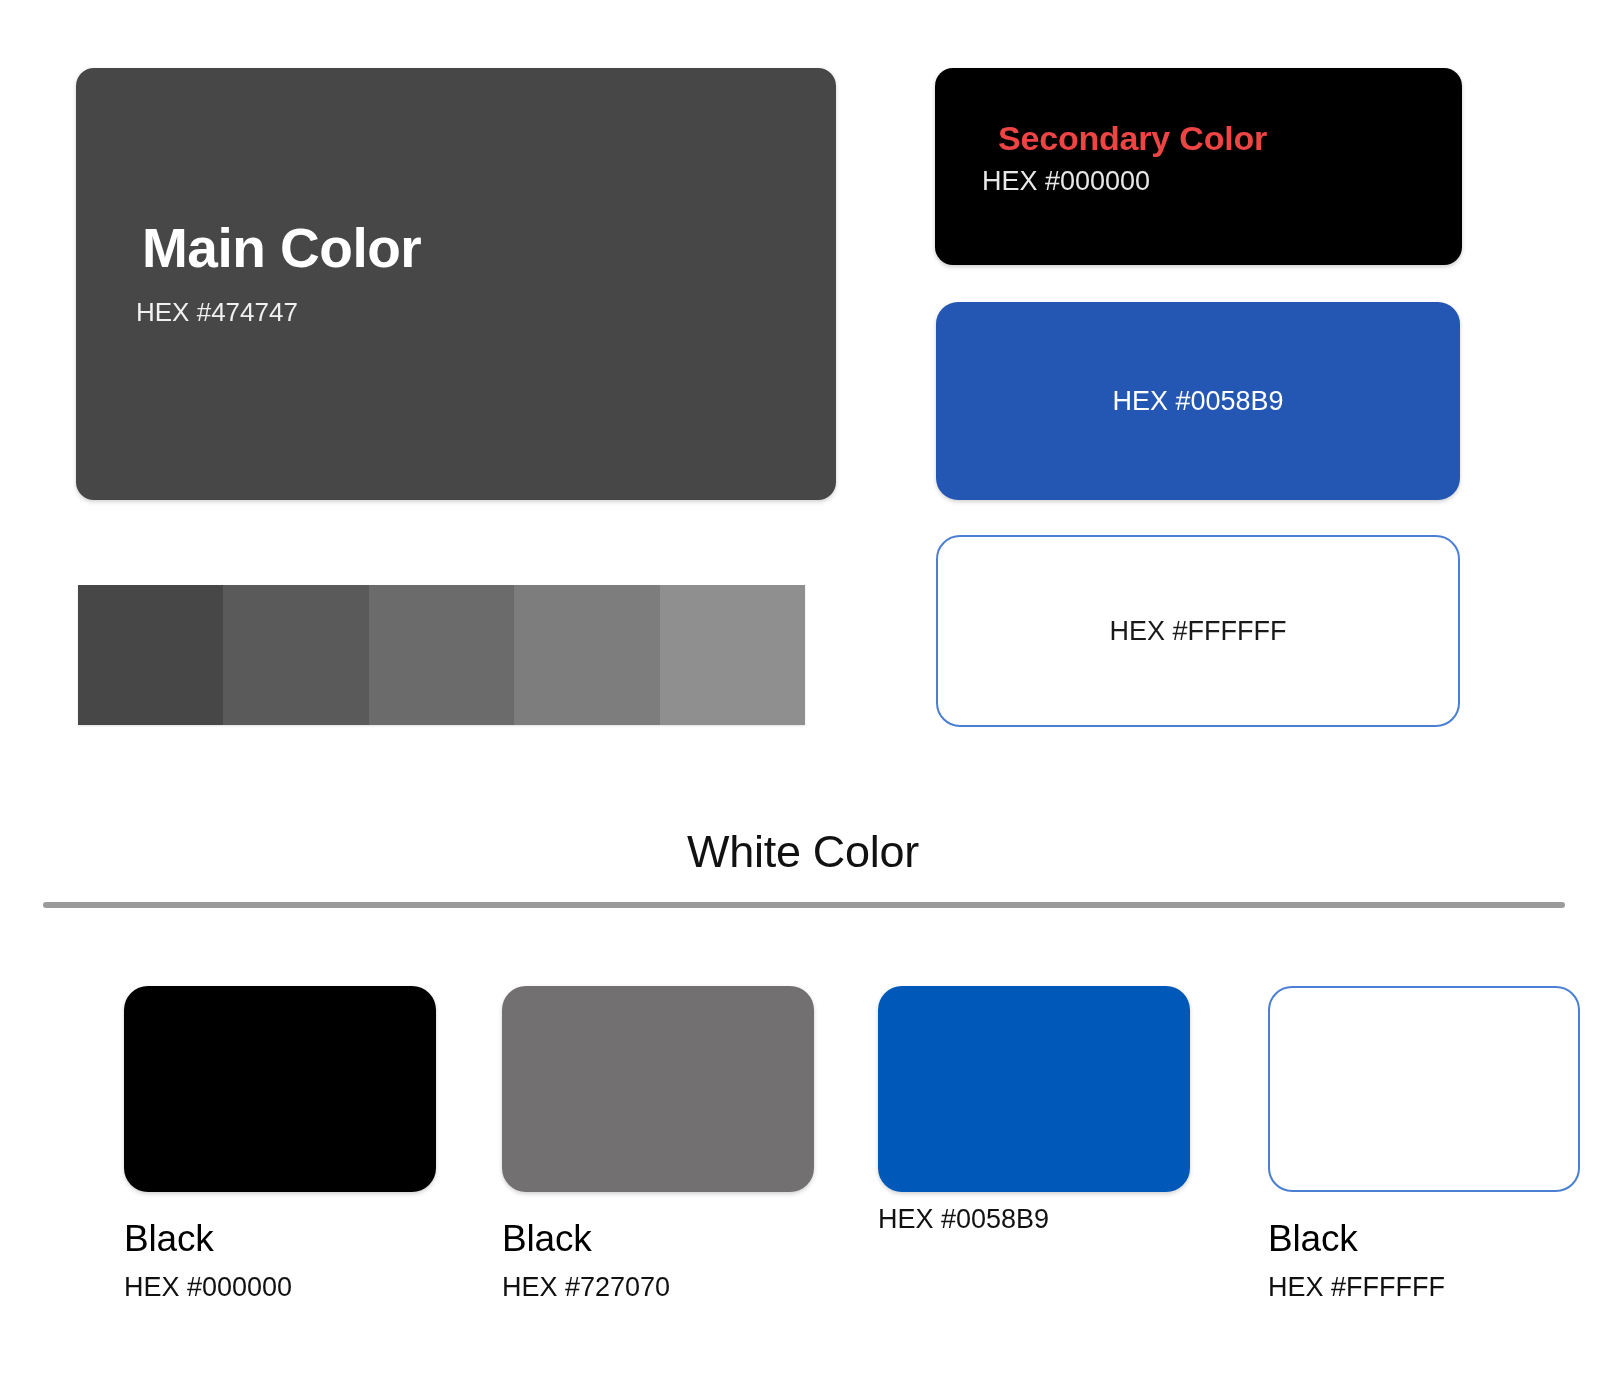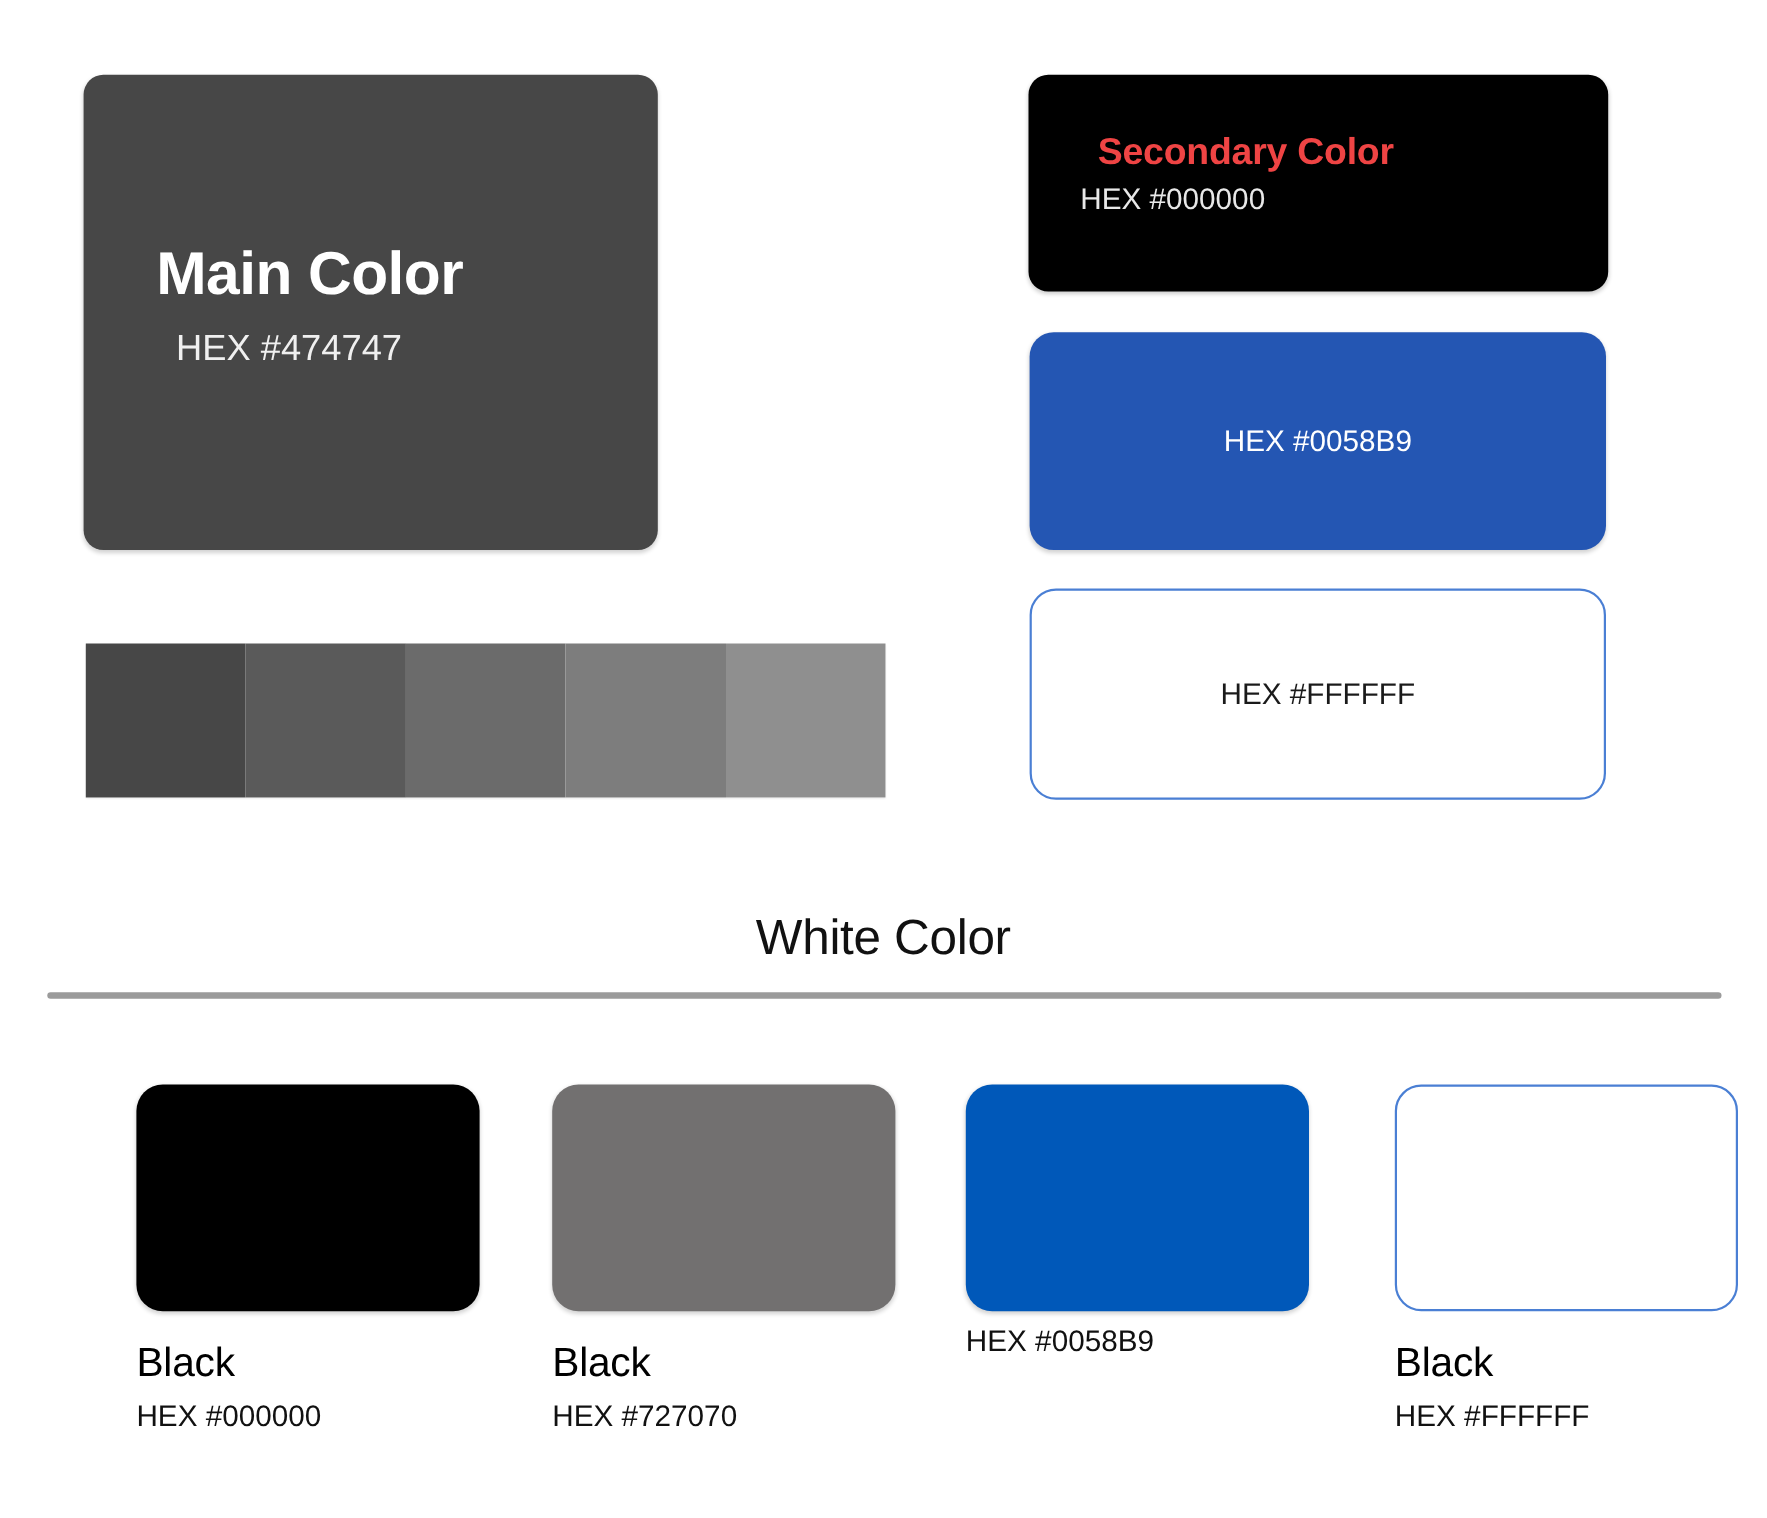--- a/index.html
+++ b/index.html
@@ -20,43 +20,43 @@
     left: 0; top: 0;
     width: 1606px;
     height: 1380px;
   }
 
   
   .main-card {
     position: absolute;
     left: 76px;
     top: 68px;
-    width: 522px;
+    width: 760px;
     height: 432px;
     background: #474747;
     border-radius: 18px;
     box-shadow: 0 2px 4px rgba(0,0,0,0.18);
     box-sizing: border-box;
   }
   .main-card-title {
     position: absolute;
     left: 66px;
     top: 152px;
     font-size: 55px;
     font-weight: bold;
     color: #ffffff;
     letter-spacing: -0.5px;
     line-height: 1.05;
     white-space: nowrap;
   }
   .main-card-hex {
     position: absolute;
-    left: 84px;
+    left: 60px;
     top: 229px;
-    font-size: 33px;
+    font-size: 26px;
     font-weight: normal;
     color: #f0f0f0;
     white-space: nowrap;
   }
 
   
   .gray-strip {
     position: absolute;
     left: 78px;
     top: 585px;

